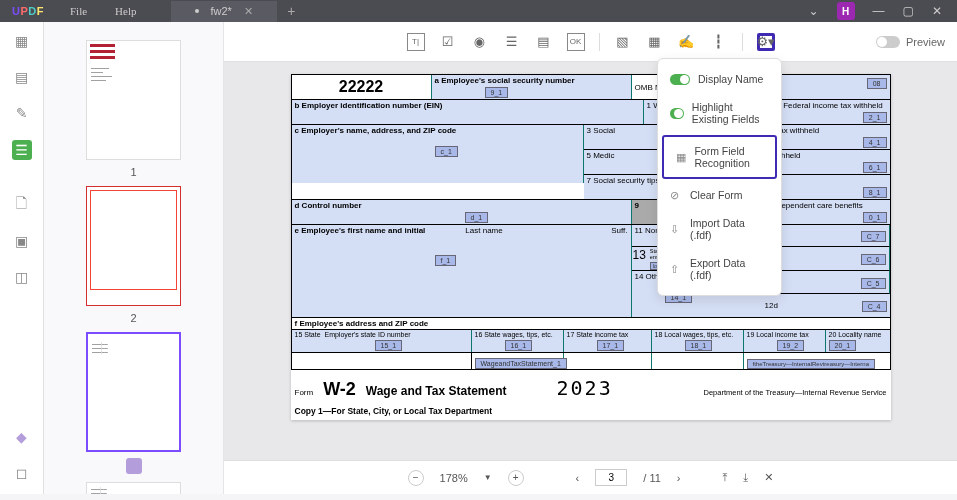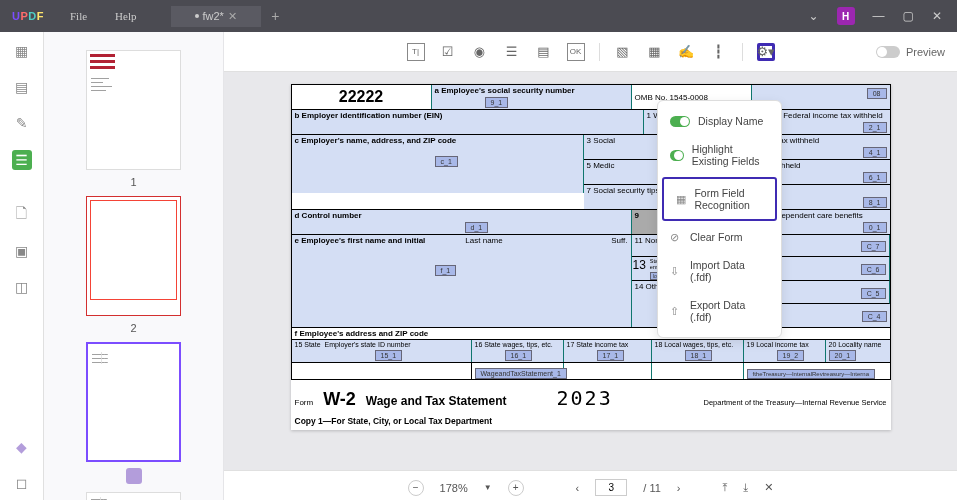--- a/index.html
+++ b/index.html
@@ -1,22 +1,22 @@
 <!DOCTYPE html>
 <html><head>
 <meta charset="utf-8">
 <style>
   * { box-sizing: border-box; margin: 0; padding: 0; font-family: Arial, sans-serif; }
   body { background: #f5f5f7; width: 957px; height: 500px; overflow: hidden; position: relative; }
   
-  .titlebar { background: #4b4b52; height: 32px; display: flex; align-items: center; color: #ccc; font-size: 11px; }
+  .titlebar { background: #4b4b52; height: 22px; display: flex; align-items: center; color: #ccc; font-size: 11px; }
   .logo { color: #fff; font-weight: bold; padding: 0 12px; letter-spacing: 0.5px; }
   .logo .u { color: #7c4dff; } .logo .p { color: #ff6b6b; } .logo .d { color: #4ecdc4; } .logo .f { color: #ffe66d; }
   .menu-item { padding: 0 14px; cursor: pointer; font-family: Liberation Serif, serif; }
-  .tab { background: #5a5a62; padding: 4px 24px; display: flex; align-items: center; gap: 4px; font-size: 11px; position: relative; margin-left: 20px; }
+  .tab { background: #5a5a62; padding: 4px 24px; display: flex; align-items: center; gap: 12px; font-size: 11px; position: relative; margin-left: 20px; }
   .tab .dot { width: 4px; height: 4px; background: #ccc; border-radius: 50%; }
   .tab .close { color: #aaa; font-size: 11px; }
   .winbtns { margin-left: auto; display: flex; gap: 18px; padding-right: 15px; align-items: center; }
   .winbtn { color: #ccc; font-size: 12px; cursor: pointer; }
   .avatar { width: 18px; height: 18px; background: #9c27b0; color: #fff; border-radius: 3px; display: flex; align-items: center; justify-content: center; font-size: 10px; font-weight: bold; }
   
   .body { display: flex; height: 472px; }
   .leftbar { width: 44px; background: #fff; border-right: 1px solid #e0e0e0; display: flex; flex-direction: column; align-items: center; padding-top: 10px; gap: 18px; }
   .leftbar .icon { width: 18px; height: 18px; color: #888; font-size: 14px; display: flex; align-items: center; justify-content: center; cursor: pointer; }
   .leftbar .icon.active { background: #4caf50; color: #fff; border-radius: 3px; padding: 2px; width: 20px; height: 20px; }
@@ -34,21 +34,21 @@
   
   .main { flex: 1; background: #e8e8eb; position: relative; }
   .toolbar { height: 40px; background: #fff; border-bottom: 1px solid #e0e0e0; display: flex; align-items: center; justify-content: center; gap: 14px; position: relative; }
   .toolbar .tool { width: 18px; height: 18px; color: #666; font-size: 13px; cursor: pointer; display: flex; align-items: center; justify-content: center; }
   .toolbar .sep { width: 1px; height: 18px; background: #ddd; }
   .toolbar .form-tool { border: 3px solid #3f2bb3; padding: 2px 4px; border-radius: 2px; }
   .preview-toggle { position: absolute; right: 12px; display: flex; align-items: center; gap: 6px; font-size: 11px; color: #666; }
   .switch { width: 24px; height: 12px; background: #ccc; border-radius: 6px; position: relative; }
   .switch::after { content: ''; width: 10px; height: 10px; background: #fff; border-radius: 50%; position: absolute; left: 1px; top: 1px; }
   
-  .dropdown { position: absolute; top: 68px; right: 175px; width: 125px; background: #fff; border: 1px solid #ddd; border-radius: 6px; box-shadow: 0 4px 12px rgba(0,0,0,0.1); z-index: 10; padding: 6px 0; }
+  .dropdown { position: absolute; top: 36px; right: 175px; width: 125px; background: #fff; border: 1px solid #ddd; border-radius: 6px; box-shadow: 0 4px 12px rgba(0,0,0,0.1); z-index: 10; padding: 6px 0; }
   .dd-item { padding: 8px 12px; font-size: 10.5px; color: #444; display: flex; align-items: center; gap: 8px; cursor: pointer; }
   .dd-item .toggle { width: 20px; height: 11px; background: #4caf50; border-radius: 6px; position: relative; }
   .dd-item .toggle::after { content: ''; width: 9px; height: 9px; background: #fff; border-radius: 50%; position: absolute; right: 1px; top: 1px; }
   .dd-item.highlight { border: 2px solid #3f2bb3; margin: 2px 4px; border-radius: 3px; }
   .dd-icon { width: 12px; height: 12px; color: #888; font-size: 11px; }
   
   .page { background: #fff; margin: 12px auto 0; width: 600px; padding: 0; box-shadow: 0 1px 3px rgba(0,0,0,0.2); }
   .form-grid { border: 1px solid #000; font-size: 8px; }
   .row { display: flex; border-bottom: 1px solid #000; }
   .cell { border-right: 1px solid #0f766e; padding: 1px 3px; position: relative; }

